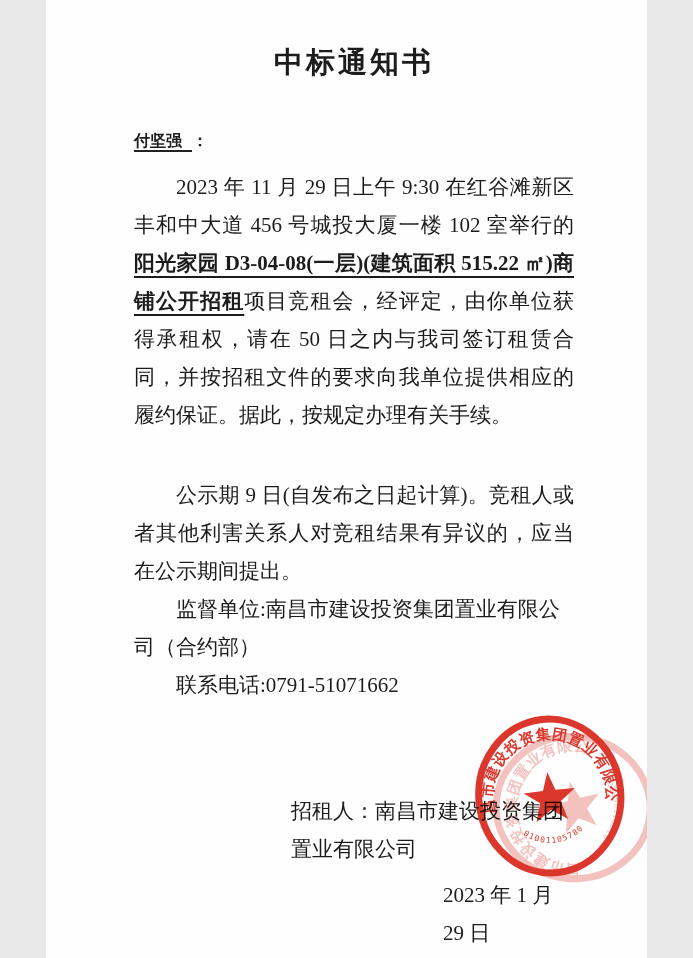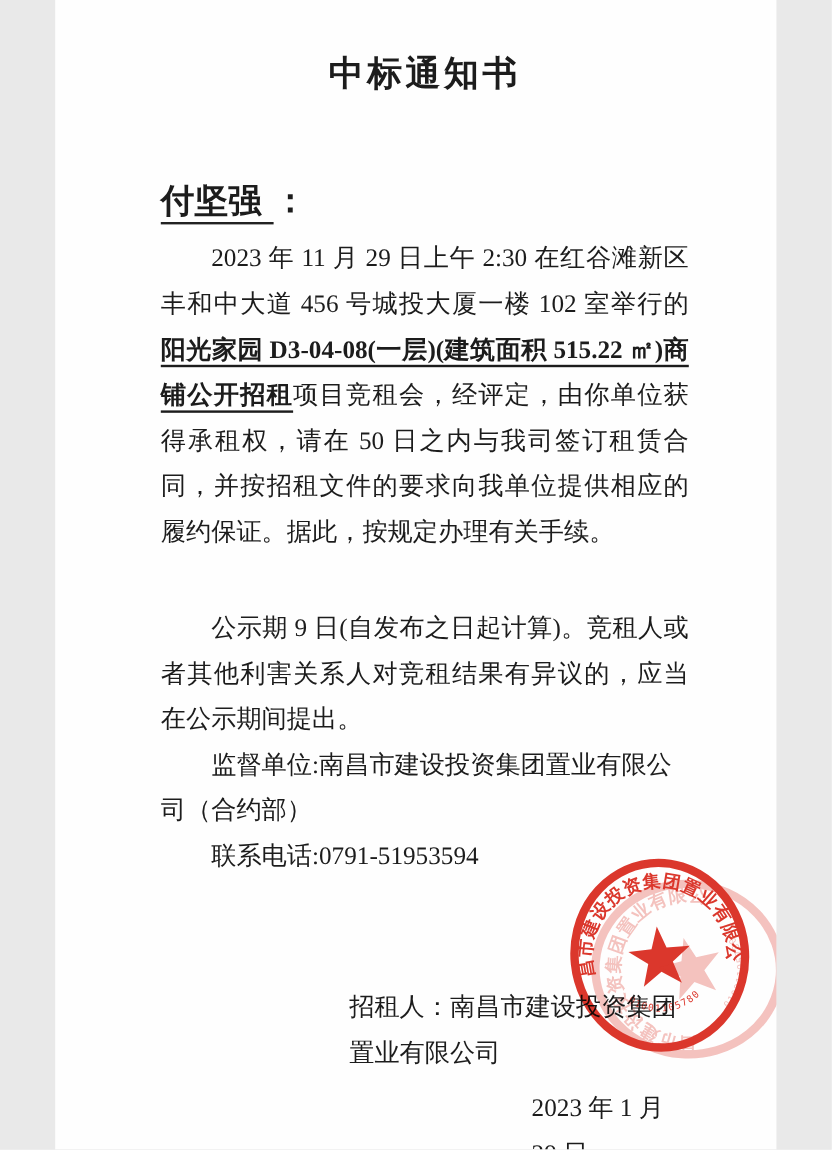--- a/index.html
+++ b/index.html
@@ -8,21 +8,21 @@
     margin:0 auto; position:relative; overflow:hidden;
     background:#fefefe; color:#1c1c1c;
     font-family:"Liberation Serif","DejaVu Serif",serif;
     font-size:21px; line-height:38px;
     padding:42px 73px 12px 88px;
   }
   .doc-title {
     margin:0; text-align:center;
     font-size:29px; font-weight:bold; letter-spacing:3px; line-height:40px;
   }
-  .salutation { margin-top:68px; font-size:28px; font-weight:bold; line-height:38px; }
+  .salutation { margin-top:40px; font-size:16px; font-weight:bold; line-height:38px; }
   .salutation-name { border-bottom:2px solid #222; padding:0 10px 1px 0; }
   .body-para { margin:8px 0 0 0; text-align:justify; text-align-last:left; text-indent:2em; }
   .project-name {
     font-weight:bold;
     text-decoration:underline; text-decoration-thickness:2px; text-underline-offset:6px;
   }
   .result-line { margin-top:40px; font-weight:bold; }
   .result-value { border-bottom:2px solid #222; padding:0 12px 2px 14px; letter-spacing:1px; }
   .notice-para { margin-top:42px; }
   .indent-line { margin:0; text-indent:2em; }
@@ -41,29 +41,29 @@
 
 <div class="page">
 
   <h1 class="doc-title">中标通知书</h1>
 
   <div class="salutation">
     <span class="salutation-name">付坚强</span><span>：</span>
   </div>
 
   <p class="body-para">
-    <span>2023 年 11 月 29 日上午 2:30 在红谷滩新区丰和中大道 456 号城投大厦一楼 102 室举行的</span><span class="project-name">阳光家园 D3-04-08(一层)(建筑面积 515.22 ㎡)商铺公开招租</span><span>项目竞租会，经评定，由你单位获得承租权，请在 50 日之内与我司签订租赁合同，并按招租文件的要求向我单位提供相应的履约保证。据此，按规定办理有关手续。</span>
+    <span>2023 年 11 月 29 日上午 9:30 在红谷滩新区丰和中大道 456 号城投大厦一楼 102 室举行的</span><span class="project-name">阳光家园 D3-04-08(一层)(建筑面积 515.22 ㎡)商铺公开招租</span><span>项目竞租会，经评定，由你单位获得承租权，请在 50 日之内与我司签订租赁合同，并按招租文件的要求向我单位提供相应的履约保证。据此，按规定办理有关手续。</span>
   </p>
 
 
   <p class="body-para notice-para">公示期 9 日(自发布之日起计算)。竞租人或者其他利害关系人对竞租结果有异议的，应当在公示期间提出。</p>
 
   <p class="indent-line">监督单位:南昌市建设投资集团置业有限公司（合约部）</p>
 
-  <p class="indent-line">联系电话:0791-51953594</p>
+  <p class="indent-line">联系电话:0791-51071662</p>
 
   <div class="signer-line">
     <span>招租人：</span><span>南昌市建设投资集团置业有限公司</span>
   </div>
 
   <div class="date-line">2023 年 1 月 29 日</div>
 
   <svg class="stamp" viewBox="0 0 160 172">
     <g id="seal-main">
       <ellipse cx="80" cy="84" rx="71" ry="77" fill="none" stroke-width="7" stroke="#d9261a"></ellipse>

